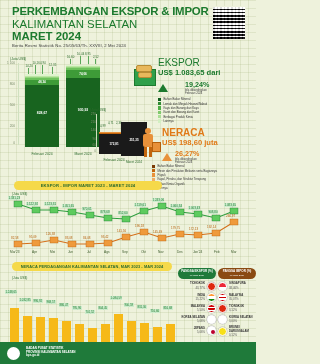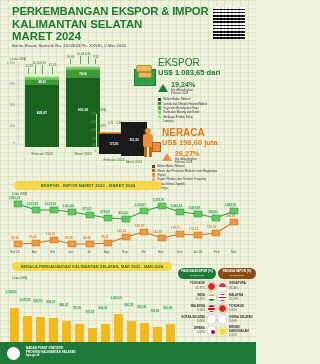--- a/index.html
+++ b/index.html
@@ -20,21 +20,21 @@
   }
   .page{ position:relative; width:256px; height:364px; }
 
   
   .header{ position:absolute; left:0; top:0; width:256px; height:54px; }
   .title{
     position:absolute; left:12px; top:6px; width:200px;
     color:#1c7a2e; font-weight:bold; font-size:11.4px; line-height:11.6px;
     letter-spacing:-.2px;
   }
-  .title-l2{ position:absolute; left:12px; top:18px; color:#1c7a2e; font-weight:bold; font-size:11.4px;}
+  .title-l2{ position:absolute; left:12px; top:18px; color:#1c7a2e; font-weight:normal; font-size:11.4px;}
   .title-l3{ position:absolute; left:12px; top:30px; color:#1c7a2e; font-weight:bold; font-size:11.4px;}
   .subtitle{
     position:absolute; left:12px; top:43px; font-size:4.2px; color:#3a3a3a;
     letter-spacing:.1px;
   }
   .qr{
     position:absolute; right:10px; top:6px; width:34px; height:34px;
     background:
       repeating-linear-gradient(0deg,#222 0 1.6px,#fff 1.6px 3.2px),
       repeating-linear-gradient(90deg,#222 0 1.6px,transparent 1.6px 3.6px);
@@ -203,21 +203,21 @@
 
   <div style="position:absolute; left:121px; top:118px; width:26px; height:48px;">
     <div style="position:absolute; bottom:10px; left:0; width:26px; height:34px; background:#1a1a1a;"></div>
     <div style="position:absolute; bottom:24px; left:0; width:26px; text-align:center; font-size:3px; color:#fff; font-weight:bold;">251,35</div>
     <div style="position:absolute; bottom:2px; left:0; width:26px; text-align:center; font-size:3.2px; color:#2d6b2d;">Maret 2024</div>
   </div>
 
   <div class="callout-ex">
     <div class="callout-title">EKSPOR</div>
     <div class="callout-val">US$ 1.083,65 dari</div>
-    <div style="display:flex; align-items:center; gap:3px; margin-top:3px;">
+    <div style="display:flex; align-items:center; gap:17px; margin-top:3px;">
       <div class="tri-up"></div>
       <div>
         <div class="pct">19,24%</div>
         <div class="pct-sub">bila dibandingkan</div>
         <div class="pct-sub">Februari 2024</div>
       </div>
     </div>
   </div>
 
   <div class="crate" style="left:134px; top:62px; width:24px; height:26px;">

